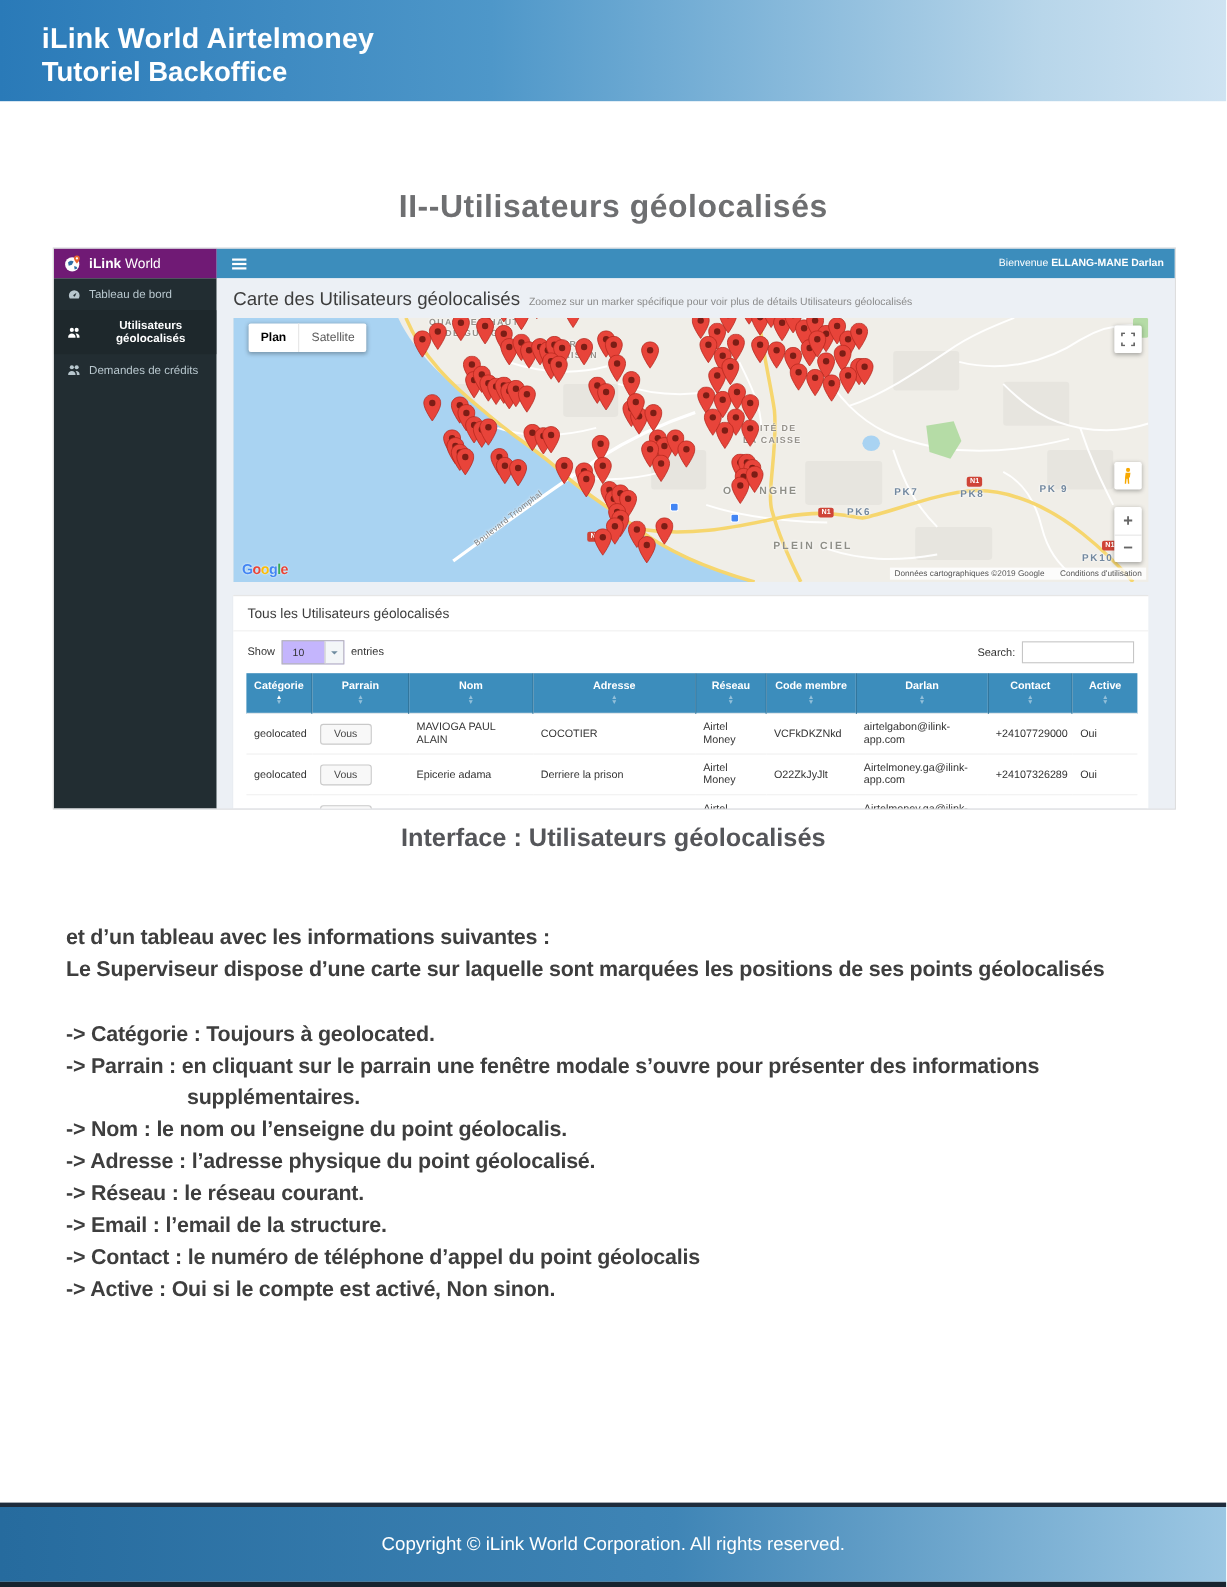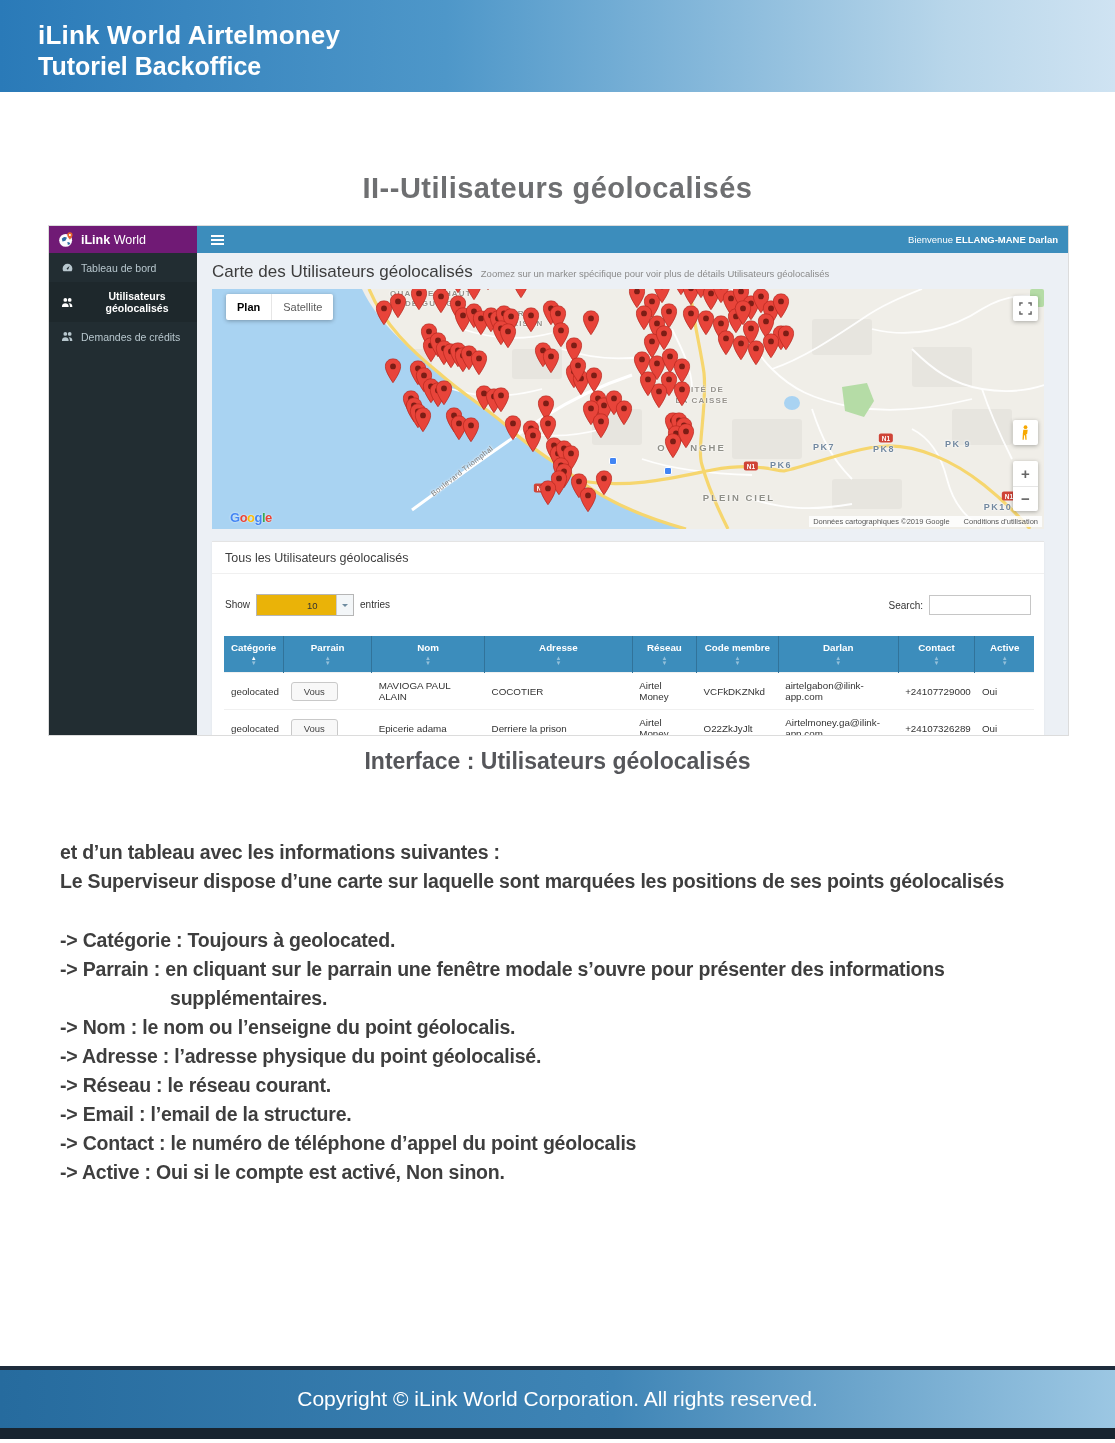--- a/index.html
+++ b/index.html
@@ -15,22 +15,22 @@
   .doc-title{position:absolute;top:172px;left:0;width:100%;text-align:center;
     font-size:29px;font-weight:bold;color:#6e6f71;letter-spacing:.5px;}
   .doc-caption{position:absolute;top:748px;left:0;width:100%;text-align:center;
     font-size:23px;font-weight:bold;color:#55565a;}
   .doc-body{position:absolute;left:60px;top:838px;width:1004px;font-size:19.5px;
     font-weight:bold;color:#3e3e3e;line-height:29px;letter-spacing:-.2px;}
   .doc-body .bullets{margin-top:30px;}
   .doc-body .bullet .cont{padding-left:110px;}
   .doc-footer{position:absolute;left:0;top:1366px;width:100%;height:77px;}
   .f-top{height:4px;background:#1e2c3c;}
-  .f-mid{height:58px;display:flex;align-items:center;justify-content:center;color:#fff;
-    font-size:21px;background:linear-gradient(90deg,#266b9e 0%,#3f85b6 55%,#9cc7e3 100%);}
+  .f-mid{height:68px;display:flex;align-items:center;justify-content:center;color:#fff;
+    font-size:17px;background:linear-gradient(90deg,#266b9e 0%,#3f85b6 55%,#9cc7e3 100%);}
   .f-bot{height:11px;background:#18242f;}
 
   
   .app{position:absolute;left:48px;top:225px;width:1019px;height:509px;
     border:1px solid #dcdcdc;box-sizing:content-box;background:#ecf0f5;overflow:hidden;font-size:10px;}
   .navbar{position:absolute;left:0;top:0;right:0;height:27px;display:flex;}
   .brand{width:148px;background:#701a75;color:#fff;display:flex;align-items:center;gap:6px;
     padding-left:9px;box-sizing:border-box;font-size:12.5px;}
   .brand .bb{font-weight:bold;}
   .nav-rest{flex:1;background:#3c8dbc;display:flex;align-items:center;justify-content:space-between;padding:0 10px;}
@@ -65,33 +65,33 @@
   .gm-box{position:absolute;background:#fff;box-shadow:0 1px 4px rgba(0,0,0,.3);border-radius:2px;z-index:4;}
   .plan-ctl{left:14px;top:5px;height:26px;display:flex;align-items:stretch;font-size:11px;}
   .plan-ctl .opt{padding:0 11px;display:flex;align-items:center;color:#5b5b5b;cursor:pointer;}
   .plan-ctl .opt.sel{font-weight:bold;color:#000;}
   .plan-ctl .opt+.opt{border-left:1px solid #e6e6e6;}
   .fs-ctl{right:6px;top:7px;width:25px;height:25px;display:flex;align-items:center;justify-content:center;cursor:pointer;}
   .peg-ctl{right:6px;top:131px;width:25px;height:25px;display:flex;align-items:center;justify-content:center;cursor:pointer;}
   .zoom-ctl{right:6px;top:172px;width:25px;height:50px;display:flex;flex-direction:column;color:#666;}
   .zoom-ctl .zb{height:25px;display:flex;align-items:center;justify-content:center;font-size:15px;font-weight:bold;cursor:pointer;}
   .zoom-ctl .zb+.zb{border-top:1px solid #e6e6e6;}
-  .google{position:absolute;left:18px;bottom:4px;font-size:13px;font-weight:bold;letter-spacing:-.5px;z-index:4;
+  .google{position:absolute;left:8px;bottom:4px;font-size:13px;font-weight:bold;letter-spacing:-.5px;z-index:4;
     text-shadow:0 0 2px #fff;cursor:pointer;}
   .attrib{position:absolute;right:2px;bottom:2px;font-size:7.5px;color:#555;z-index:4;
     background:rgba(255,255,255,.8);padding:1px 4px;display:flex;gap:14px;}
   .attrib .terms{cursor:pointer;}
 
   
   .panel{position:absolute;left:163px;top:315px;width:832px;bottom:0;background:#fff;
     border-top:1px solid #e4e4e4;box-shadow:0 1px 2px rgba(0,0,0,.06);}
   .panel-title{padding:9px 13px 8px;font-size:12.5px;color:#3d3d3d;border-bottom:1px solid #f0f0f0;}
   .ctrl-row{display:flex;justify-content:space-between;align-items:center;padding:8px 13px;font-size:10px;color:#333;}
-  .fake-select{display:inline-flex;border:1px solid #b6b6b6;margin:12px 6px;height:20px;align-items:stretch;
-    background:#eab308;cursor:pointer;vertical-align:middle;padding-left:41px;}
+  .fake-select{display:inline-flex;border:1px solid #b6b6b6;margin:0 6px;height:20px;align-items:stretch;
+    background:#c4b5fd;cursor:pointer;vertical-align:middle;}
   .fake-select .val{padding:0 9px;display:flex;align-items:center;font-size:9.5px;min-width:20px;}
   .fake-select .arr{width:16px;border-left:1px solid #ccc;background:#f3f6f8;display:flex;align-items:center;justify-content:center;}
   .fake-select .arr::after{content:"";border:3.5px solid transparent;border-top-color:#6f8ca0;margin-top:4px;}
   .search-wrap{display:flex;align-items:center;gap:6px;}
   .search-wrap input{width:92px;height:18px;border:1px solid #c6c6c6;font-size:10px;padding:0 4px;
     font-family:"Liberation Sans",sans-serif;}
   table.dt{width:calc(100% - 22px);margin:0 10px 0 12px;border-collapse:collapse;table-layout:fixed;}
   .dt th{background:#3c8dbc;color:#fff;font-size:9.8px;font-weight:bold;text-align:left;
     padding:6px 7px;vertical-align:middle;cursor:pointer;}
   .dt th+th{border-left:1px solid rgba(0,0,0,.18);}

